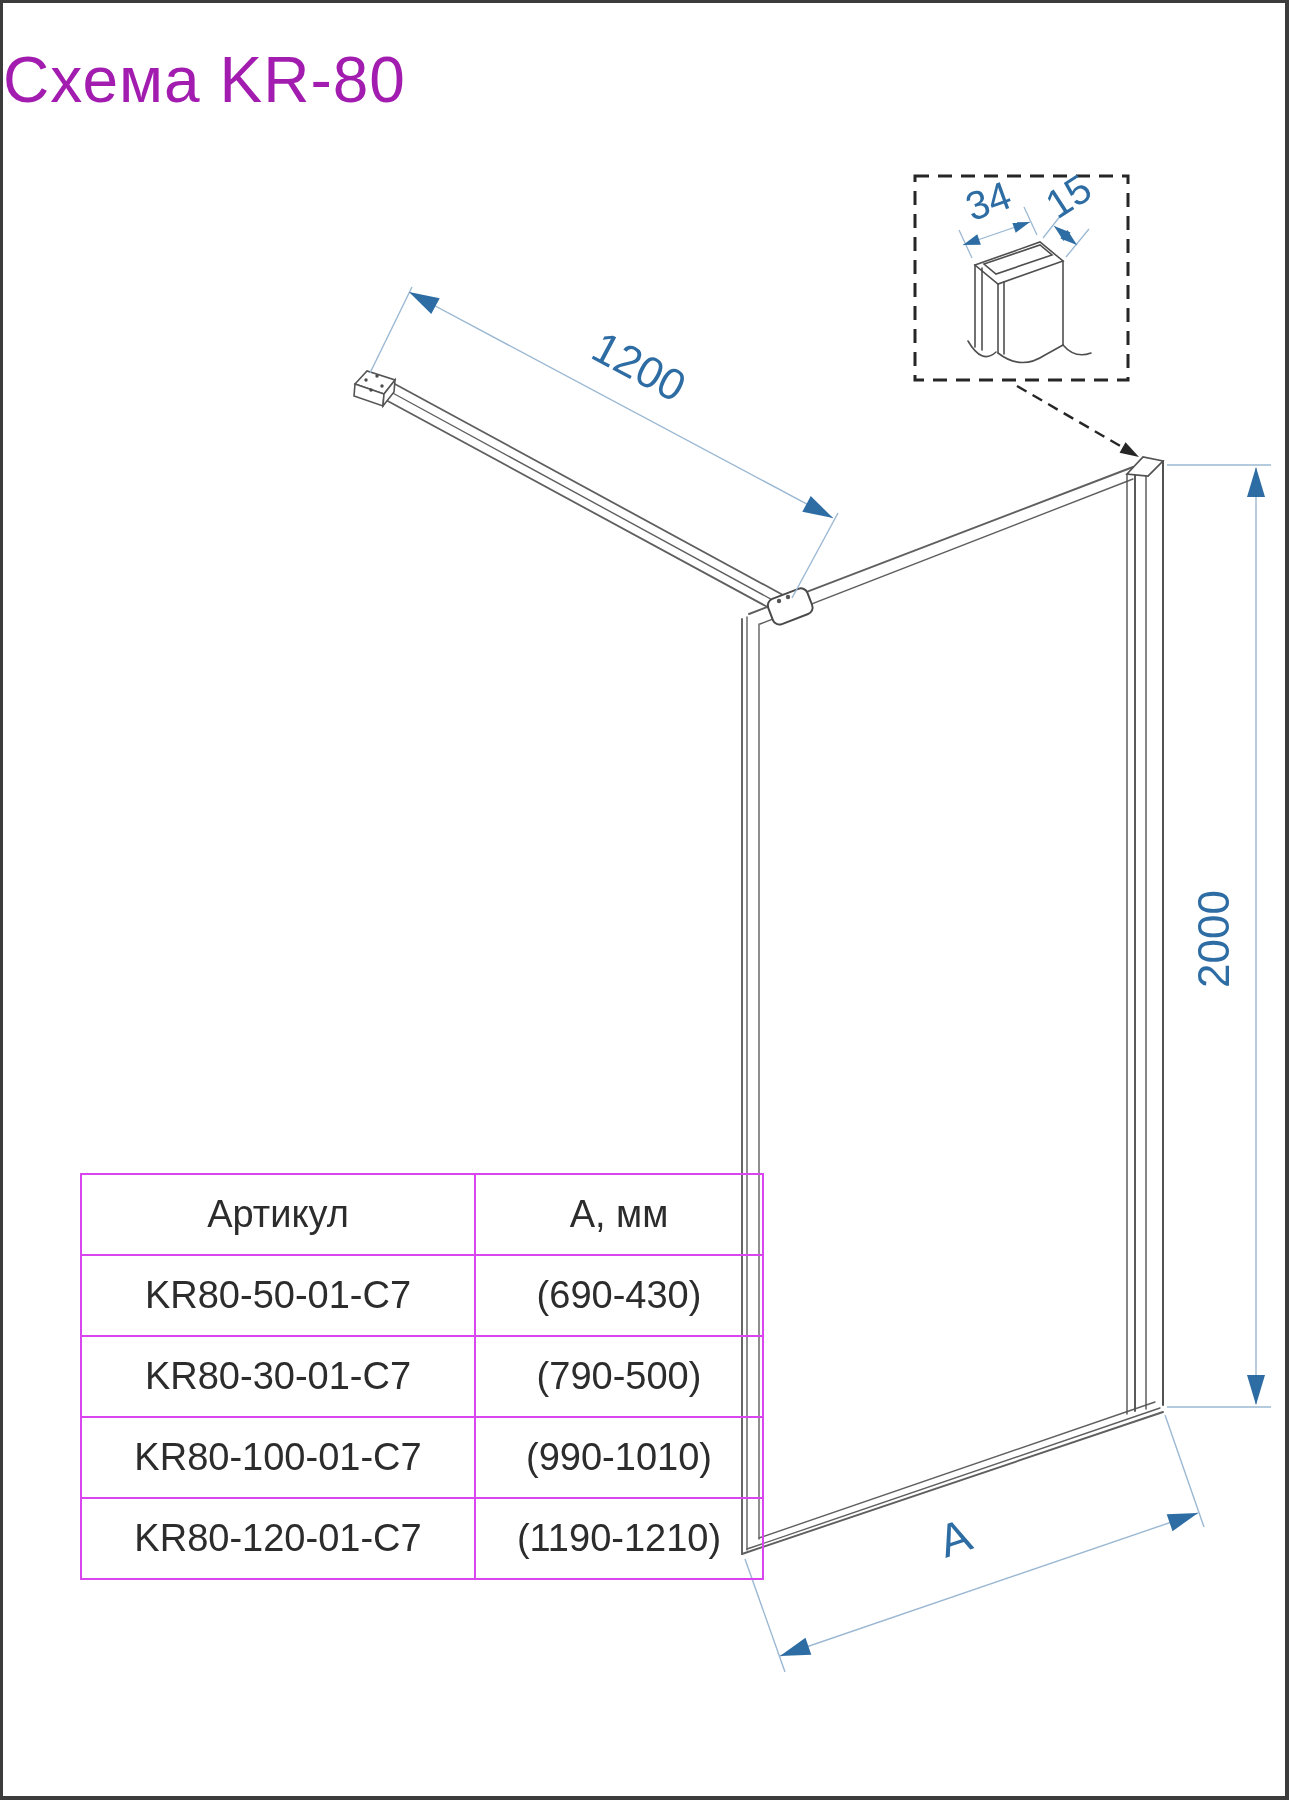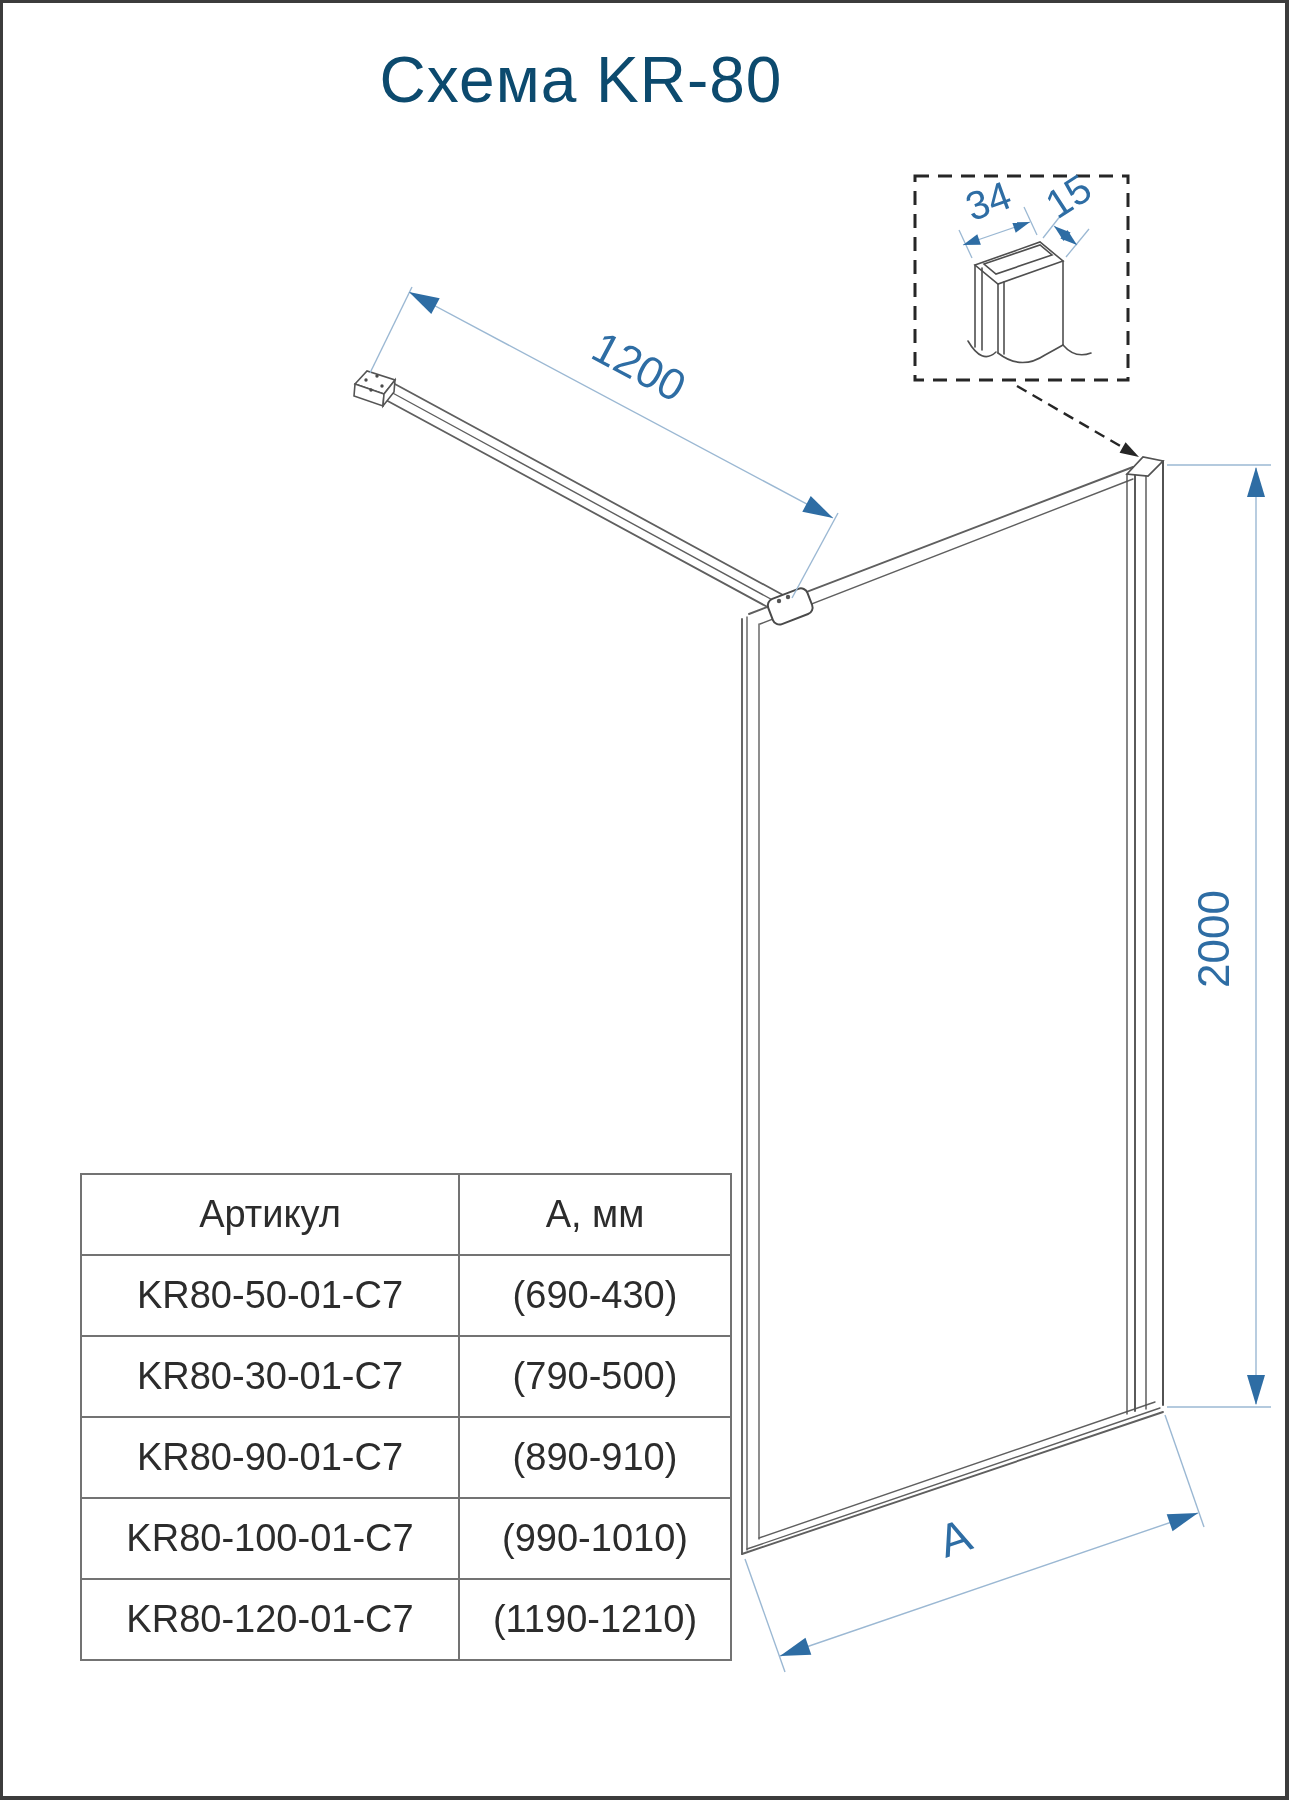--- a/index.html
+++ b/index.html
@@ -10,45 +10,44 @@
     font-family:"Liberation Sans", sans-serif;
     overflow:hidden;
     box-sizing:border-box;
     border-top:3px solid #3c3c3c;
     border-left:3px solid #3c3c3c;
     border-right:4px solid #3c3c3c;
     border-bottom:4px solid #3c3c3c;
   }
   #title{
     position:absolute;
-    top:40px;left:10px;width:1136px;
-    text-align:center;
+    top:40px;left:0;width:1136px;
     font-size:64px;
     font-weight:400;
-    color:#0c4a6e;
+    color:#a21caf;
     letter-spacing:1px;
   }
   #drawing{
     position:absolute;top:0;left:0;
   }
   #size-table{
     position:absolute;
     left:77px;top:1170px;
     border-collapse:collapse;
     font-size:38px;
     color:#2c2c2c;
     table-layout:fixed;
   }
   #size-table td,#size-table th{
-    border:2px solid #737373;
+    border:2px solid #d946ef;
     text-align:center;
     vertical-align:middle;
     height:79px;
     font-weight:400;
-    padding:0 16px;
+    padding:0 24px;
   }
   #size-table .col-art{width:344px;}
   #size-table .col-size{width:238px;}
 </style>
 </head>
 <body>
 
 <div id="page">
 
   <div id="title">Схема KR-80</div>
@@ -172,24 +171,20 @@
       </tr>
       <tr>
         <td>KR80-50-01-C7</td>
         <td>(690-430)</td>
       </tr>
       <tr>
         <td>KR80-30-01-C7</td>
         <td>(790-500)</td>
       </tr>
       <tr>
-        <td>KR80-90-01-C7</td>
-        <td>(890-910)</td>
-      </tr>
-      <tr>
         <td>KR80-100-01-C7</td>
         <td>(990-1010)</td>
       </tr>
       <tr>
         <td>KR80-120-01-C7</td>
         <td>(1190-1210)</td>
       </tr>
     </tbody>
   </table>
 

